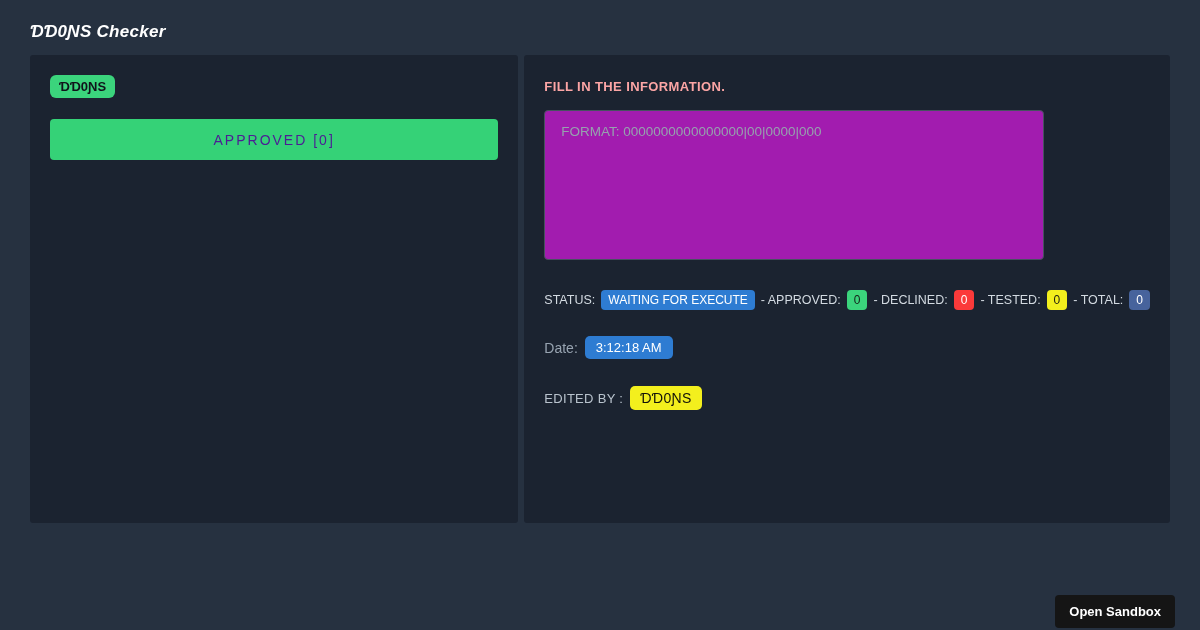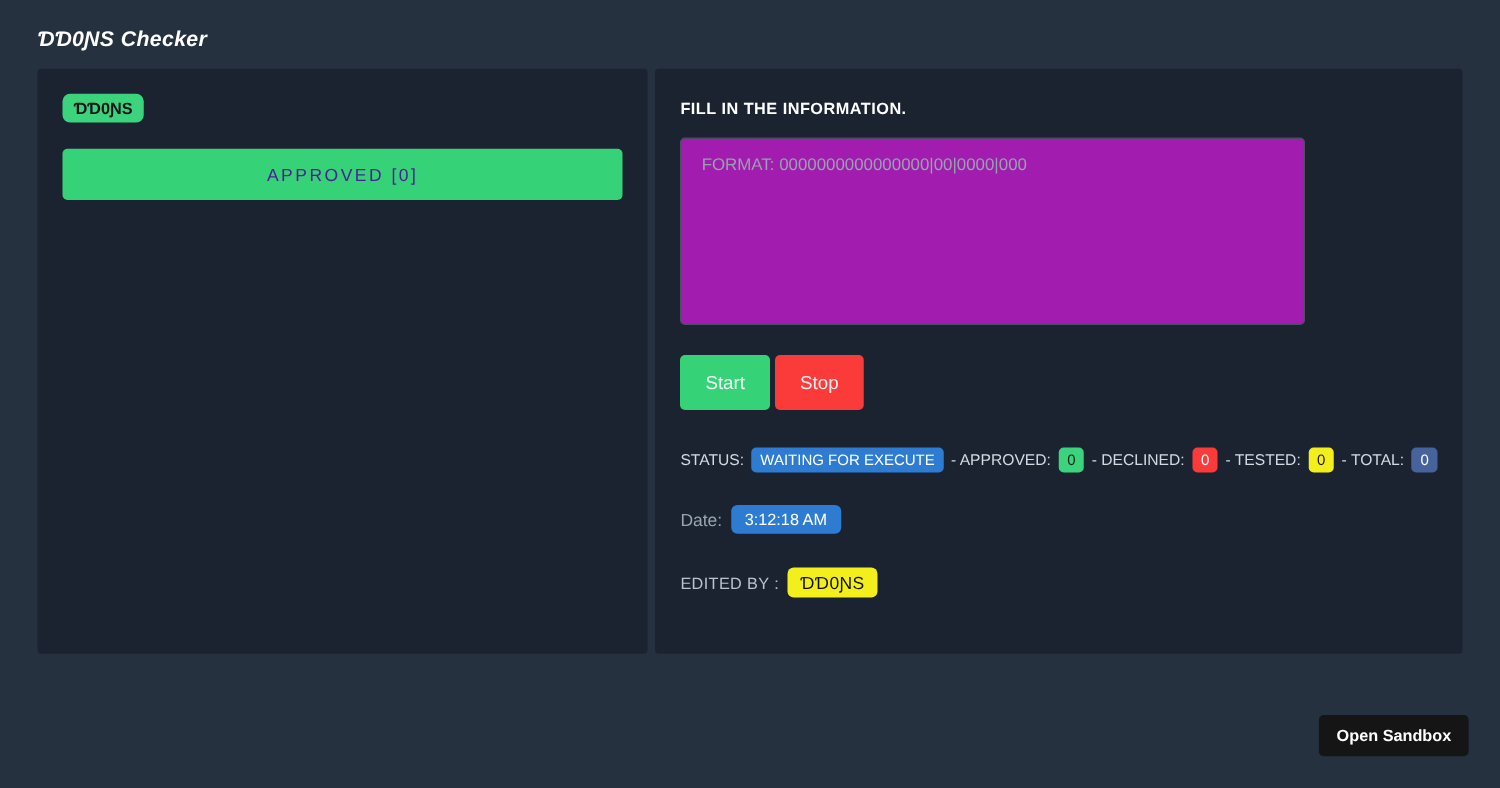--- a/index.html
+++ b/index.html
@@ -51,21 +51,21 @@
     font-family: "Liberation Sans", sans-serif;
     font-size: 14px;
     letter-spacing: 2px;
     cursor: pointer;
   }
   .big-btn.approved { background: #35d277; margin-top: 21px; }
   .big-btn.declined { background: #fb3a3a; margin-top: 95px; color: #fdf2f2; }
   
   .panel-right { padding: 24px 20px; }
   .form-heading {
-    color: #ffffff;
+    color: #fca5a5;
     font-size: 13px;
     font-weight: 700;
     letter-spacing: 0.4px;
   }
   .cards-input {
     display: block;
     margin-top: 16px;
     width: 500px;
     height: 150px;
     background: #a21caf;
@@ -115,21 +115,21 @@
   .badge.yellow { background: #f3ef1d; color: #1d1d10; }
   .badge.slate  { background: #47639c; color: #ffffff; }
   .badge.time   { background: #2e7cd2; color: #ffffff; font-size: 13px; padding: 5px 11px; border-radius: 5px; text-align: right; }
   .badge.editor { background: #f3ef1d; color: #121209; font-size: 14px; padding: 5px 10px; border-radius: 5px; }
   .date-row   { margin-top: 26px; color: #98a4b1; font-size: 14px; display: flex; align-items: center; gap: 7px; }
   .edited-row { margin-top: 27px; color: #b9c3cd; font-size: 13px; display: flex; align-items: center; gap: 7px; letter-spacing: 0.3px; }
   
   .open-sandbox {
     position: fixed;
     right: 25px;
-    bottom: 25px;
+    bottom: 2px;
     background: #151515;
     color: #ffffff;
     border: none;
     border-radius: 4px;
     padding: 9px 14px;
     font-family: "Liberation Sans", sans-serif;
     font-size: 13px;
     font-weight: 600;
     cursor: pointer;
   }
@@ -146,24 +146,20 @@
   <section class="panel panel-left">
     <span class="brand-badge">ƊƊ0ƝS</span>
     <button class="big-btn approved">APPROVED [0]</button>
   </section>
 
   <section class="panel panel-right">
     <h2 class="form-heading">FILL IN THE INFORMATION.</h2>
 
     <textarea class="cards-input" placeholder="FORMAT: 0000000000000000|00|0000|000" style=""></textarea>
 
-    <div class="action-row">
-      <button class="action-btn start">Start</button>
-      <button class="action-btn stop">Stop</button>
-    </div>
 
     <div class="status-row">
       <span>STATUS:</span>
       <span class="badge blue">WAITING FOR EXECUTE</span>
       <span>- APPROVED:</span>
       <span class="badge green">0</span>
       <span>- DECLINED:</span>
       <span class="badge red">0</span>
       <span>- TESTED:</span>
       <span class="badge yellow">0</span>

